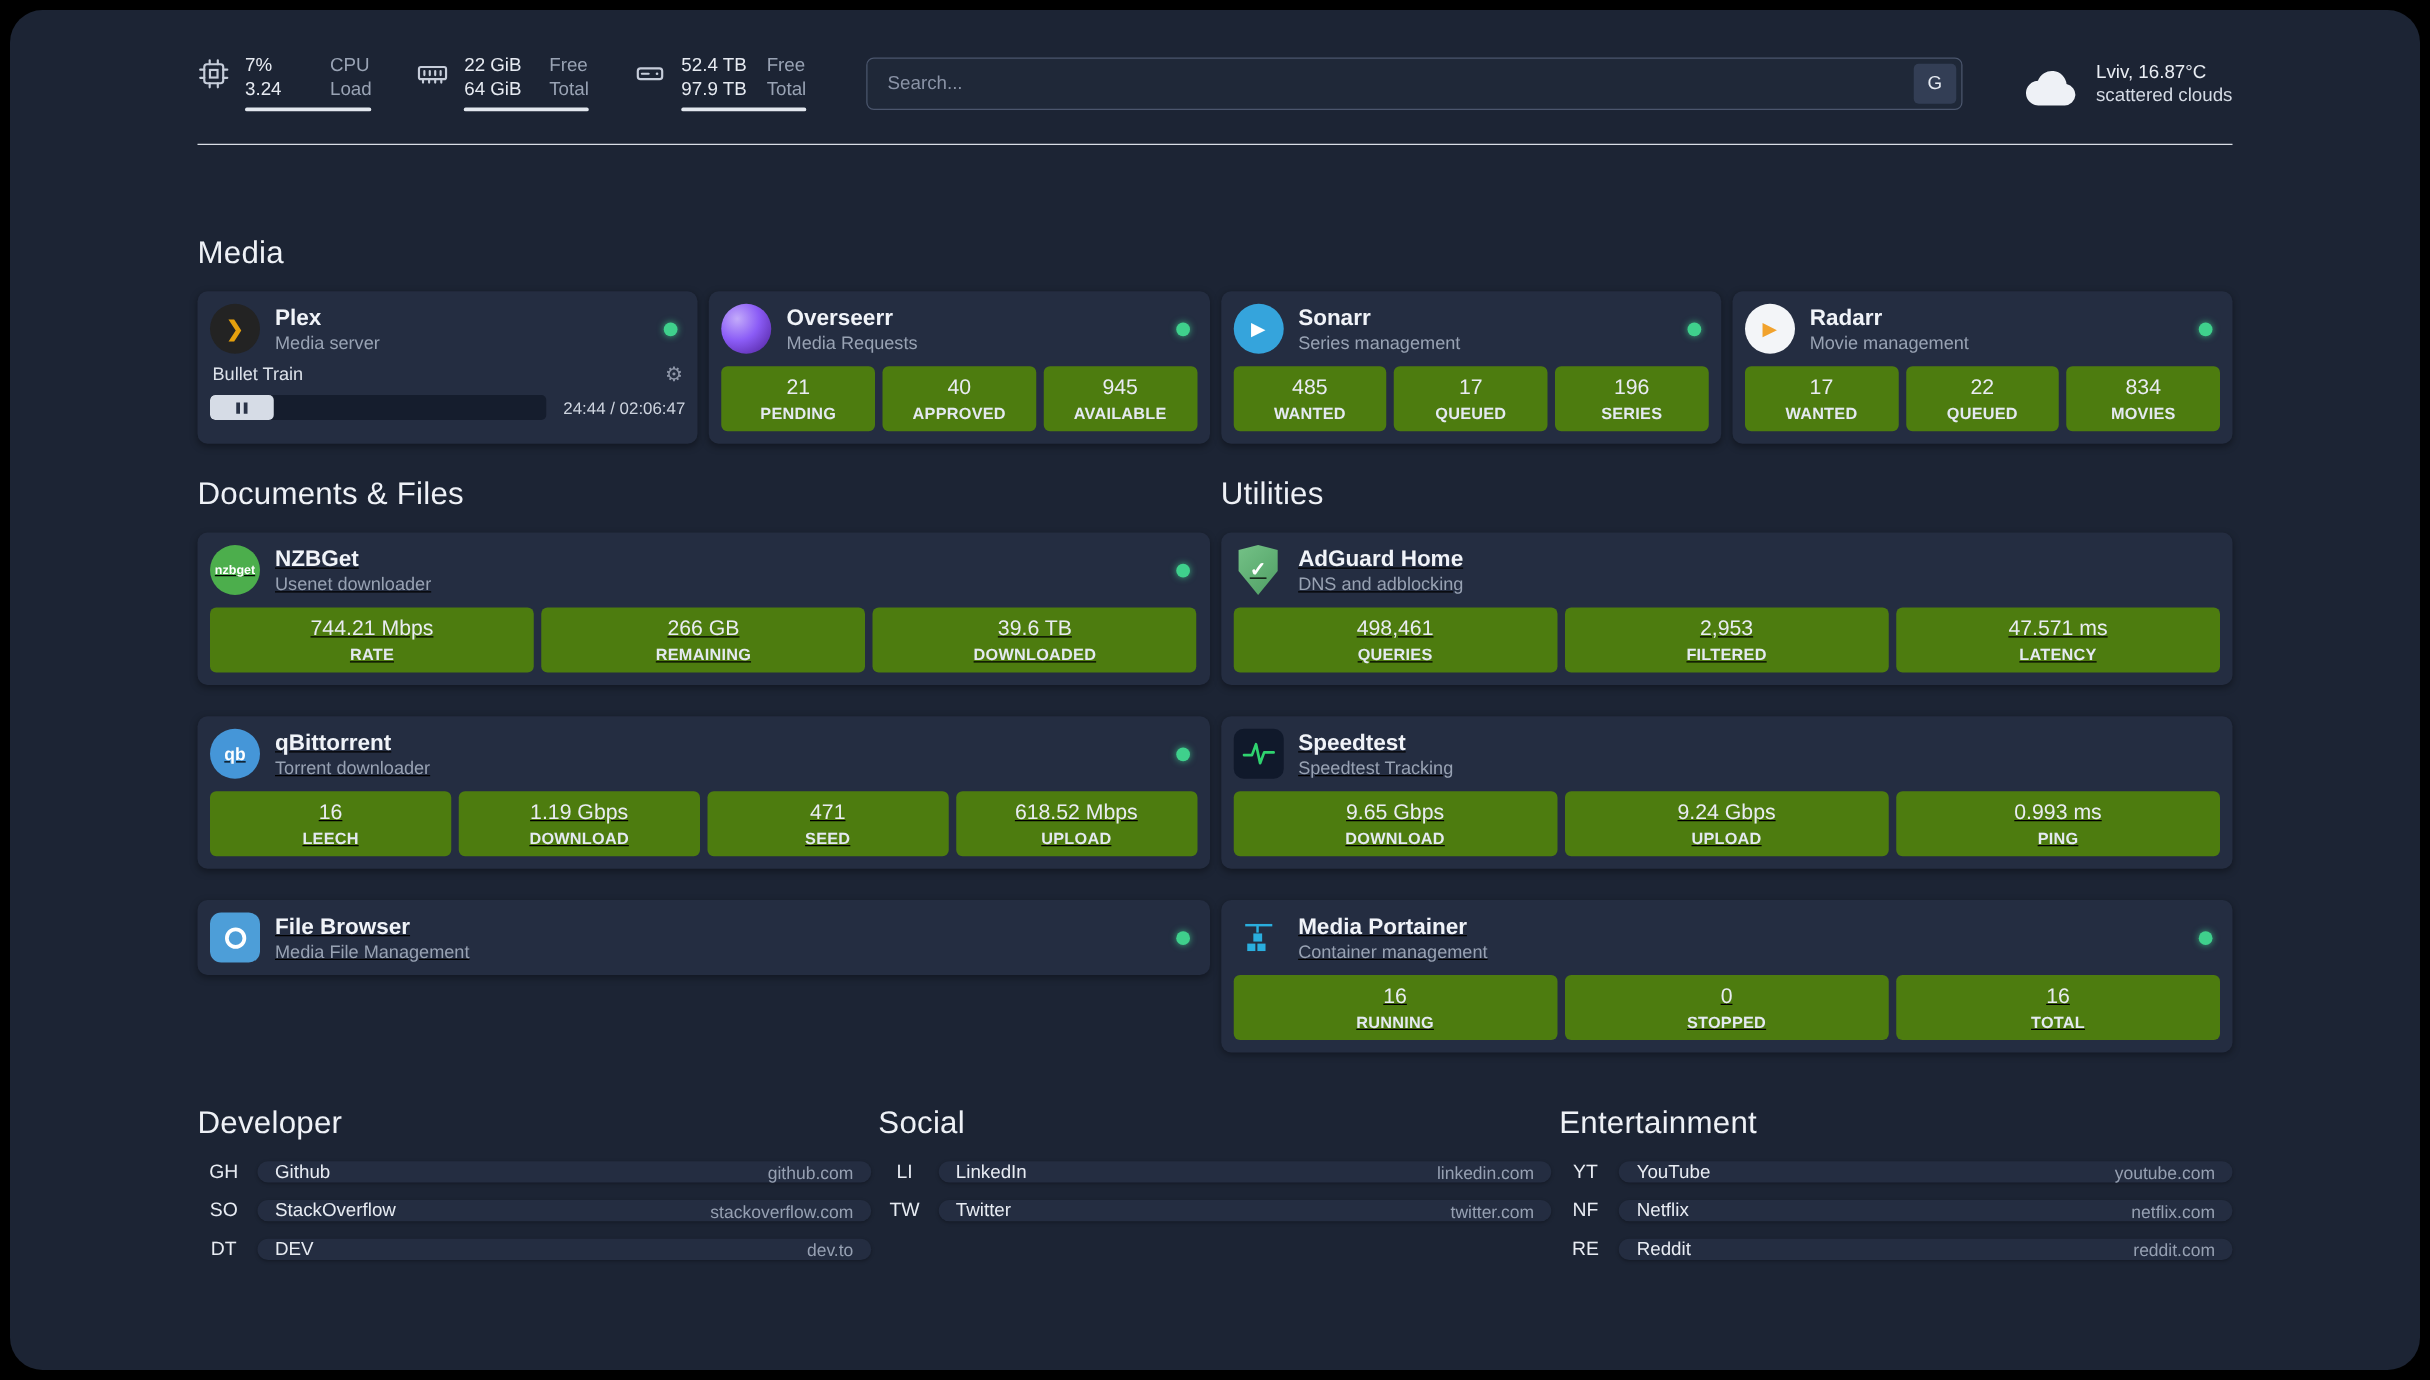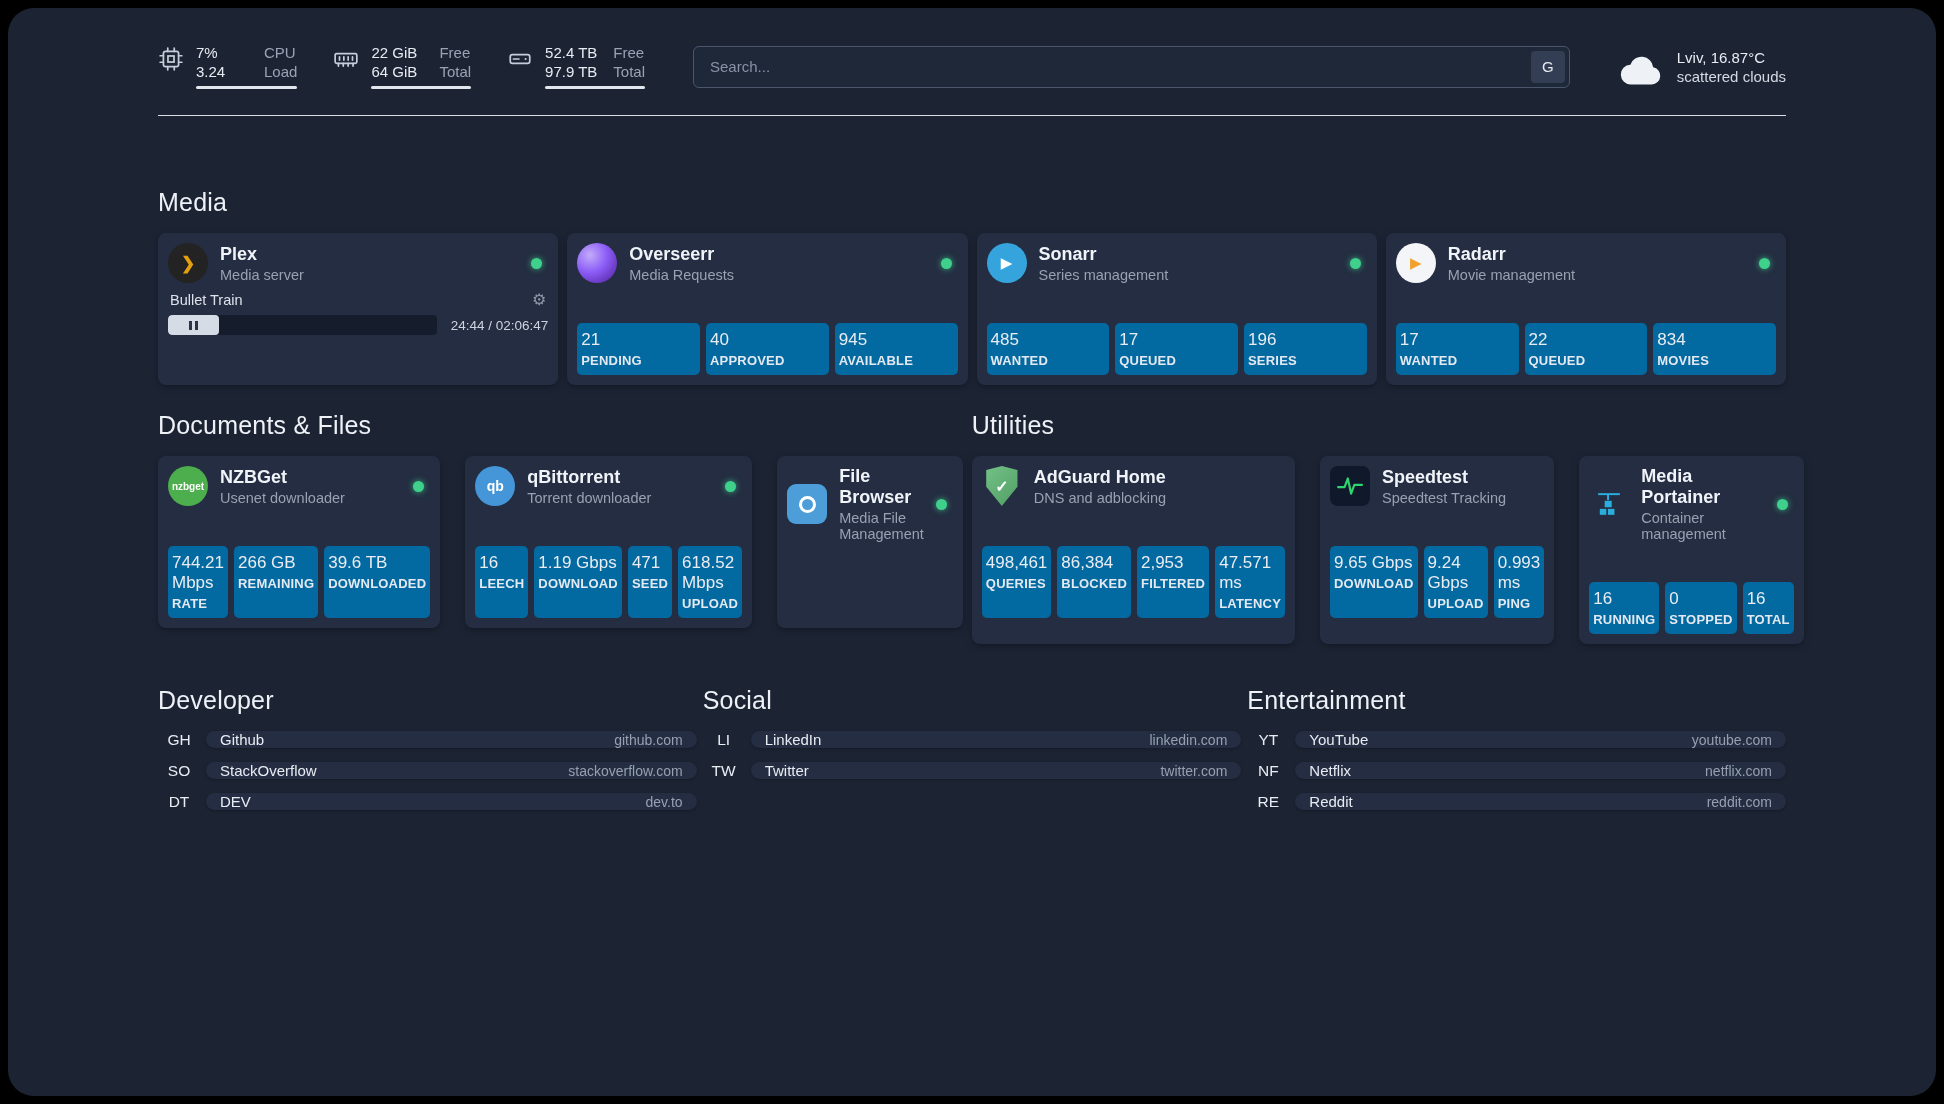--- a/index.html
+++ b/index.html
@@ -53,40 +53,40 @@
   .w-loc { color:#e9edf3; }
   .w-cond { color:#d4dae4; }
 
   .divider { margin-top:26px; height:1px; background:#d9dee6; }
 
   
   .section-title { font-size:25px; font-weight:500; color:#eef1f6; margin-bottom:16px; letter-spacing:.2px; }
   .media-section { margin-top:72px; }
   .media-grid { display:grid; grid-template-columns:repeat(4,1fr); gap:9px; }
   .columns { margin-top:26px; display:grid; grid-template-columns:1fr 1fr; gap:9px; align-items:start; }
-  .stack { display:flex; flex-direction:row; gap:25px; }
+  .stack { display:flex; flex-direction:column; gap:25px;text-decoration:underline; }
 
   
   .card {
     background:#242d41; border-radius:8px; padding:10px;
     box-shadow:0 2px 6px rgba(0,0,0,.35); cursor:pointer;
   }
   .card-header { display:flex; align-items:center; gap:12px; }
   .svc-icon {
     width:40px; height:40px; flex:none;
     display:flex; align-items:center; justify-content:center;
   }
   .svc-name { font-size:18px; font-weight:600; color:#f0f3f8; }
   .svc-desc { font-size:14.5px; color:#98a2b3; margin-top:2px; }
   .dot {
     margin-left:auto; margin-right:6px; width:11px; height:11px; flex:none;
     border-radius:50%; background:#3fd08c; box-shadow:0 0 6px rgba(63,208,140,.8);
   }
   .stats { margin-top:10px; display:grid; grid-auto-flow:column; grid-auto-columns:1fr; gap:6px; }
-  .stat { background:#0369a1; border-radius:5px; padding:7px 4px; text-align:left;margin-top:30px; }
+  .stat { background:#4d7c0f; border-radius:5px; padding:7px 4px; text-align:center; }
   .stat-value { display:block; font-size:17px; line-height:20px; color:#e9ecf2; }
   .stat-label { display:block; font-size:13px; line-height:15px; font-weight:700; color:#e4e9f1; margin-top:3px; letter-spacing:.2px; }
 
   
   .player { margin-top:7px; }
   .player-top { display:flex; align-items:center; font-size:14.5px; color:#dde2ea; padding:0 2px; }
   .gear { margin-left:auto; color:#8e96a8; font-size:16px; cursor:pointer; }
   .player-bottom { display:flex; align-items:center; gap:14px; margin-top:6px; }
   .track { flex:1; height:20px; background:#151d2d; border-radius:4px; overflow:hidden; cursor:pointer; }
   .fill {
@@ -418,24 +418,20 @@
                 <div class="svc-name">AdGuard Home</div>
                 <div class="svc-desc">DNS and adblocking</div>
               </div>
             </div>
             <div class="stats">
               <div class="stat">
                 <span class="stat-value">498,461</span>
                 <span class="stat-label">QUERIES</span>
               </div>
               <div class="stat">
-                <span class="stat-value">86,384</span>
-                <span class="stat-label">BLOCKED</span>
-              </div>
-              <div class="stat">
                 <span class="stat-value">2,953</span>
                 <span class="stat-label">FILTERED</span>
               </div>
               <div class="stat">
                 <span class="stat-value">47.571 ms</span>
                 <span class="stat-label">LATENCY</span>
               </div>
             </div>
           </div>
 

